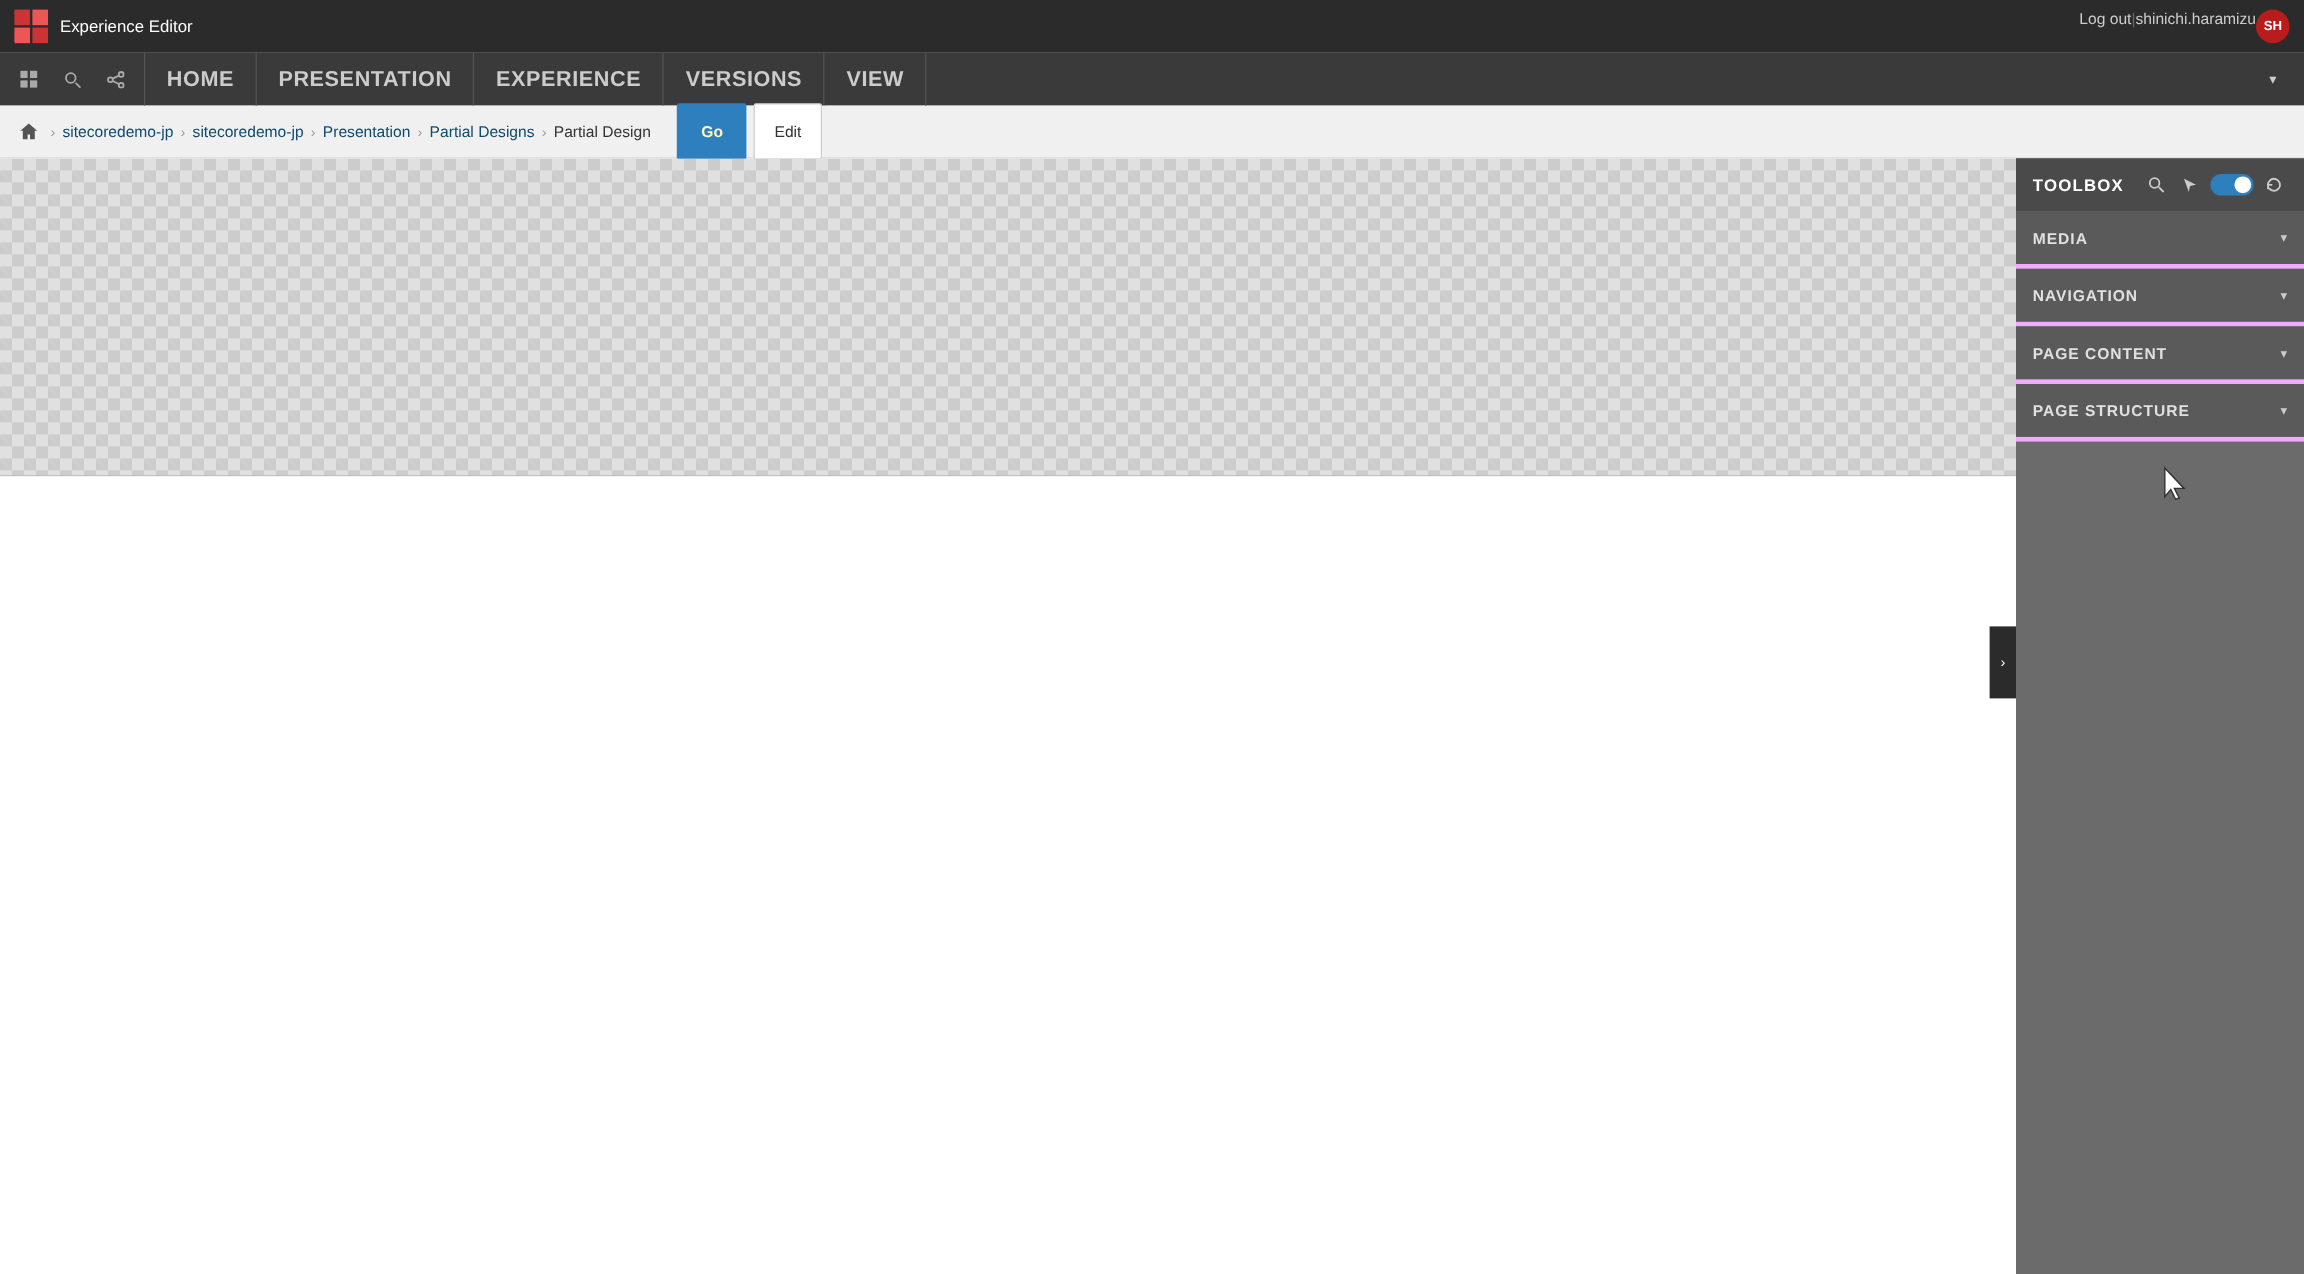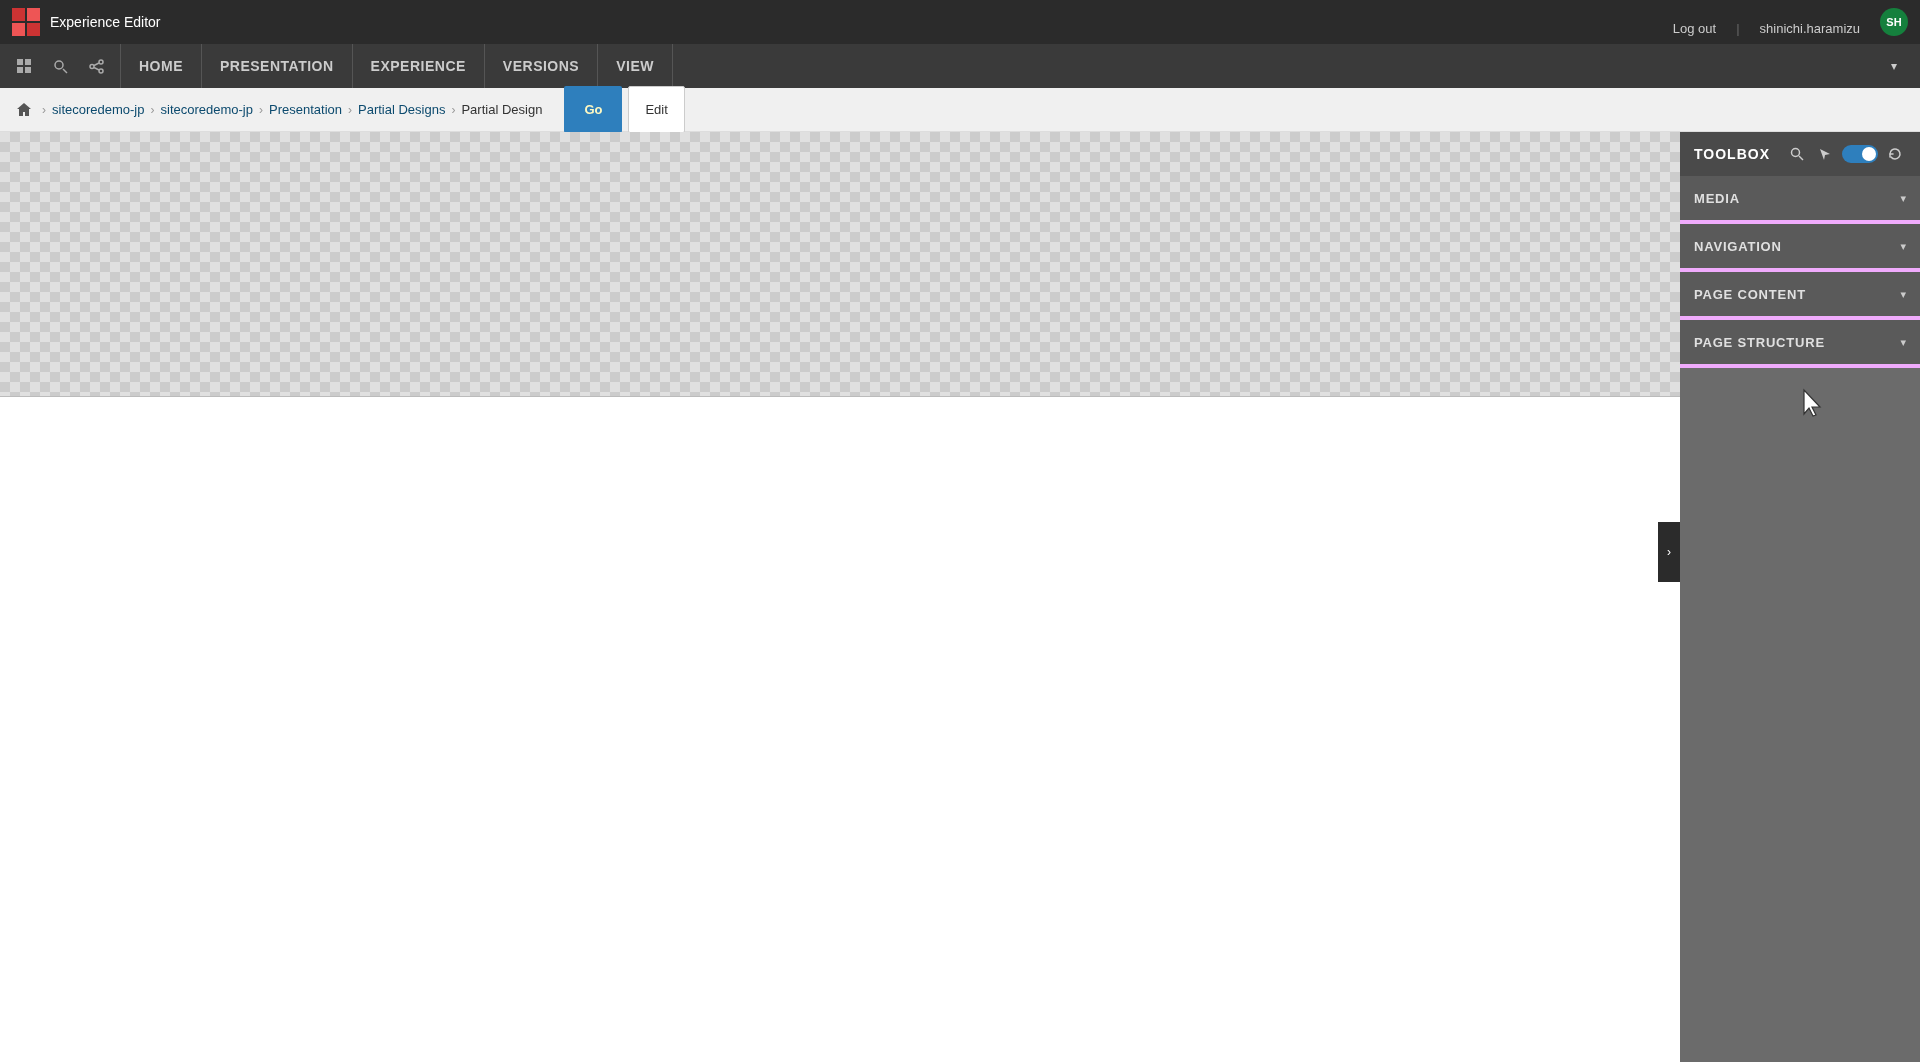--- a/index.html
+++ b/index.html
@@ -32,40 +32,40 @@
     .logo-cell:nth-child(3) { background: #cc3333; }
     .logo-cell:nth-child(4) { background: #cc3333; }
     .logo-cell.light { background: #ee5555; }
     .app-title {
       color: #ffffff;
       font-size: 14px;
       font-weight: normal;
     }
     .top-bar-right {
       display: flex;
-      align-items: flex-end;
-      gap: 20px;
+      align-items: flex-start;
+      gap: 0;
       color: #ccc;
       font-size: 13px;
     }
     .logout-link {
       color: #ccc;
       cursor: pointer;
     }
     .separator {
       color: #666;
     }
     .username {
       color: #ccc;
     }
     .user-avatar {
       width: 28px;
       height: 28px;
       border-radius: 50%;
-      background: #15803d;
+      background: #b91c1c;
       display: flex;
       align-items: center;
       justify-content: center;
       color: #fff;
       font-size: 11px;
       font-weight: bold;
     }
 
     
     .nav-bar {
@@ -96,21 +96,21 @@
       display: flex;
       align-items: center;
       height: 44px;
     }
     .nav-tab {
       padding: 0 18px;
       height: 44px;
       display: flex;
       align-items: center;
       color: #ccc;
-      font-size: 14px;
+      font-size: 18px;
       font-weight: 600;
       cursor: pointer;
       letter-spacing: 0.5px;
       border-right: 1px solid #555;
     }
     .nav-tab:first-child { border-left: 1px solid #555; }
     .nav-tab.active {
       background: #fff;
       color: #333;
     }

